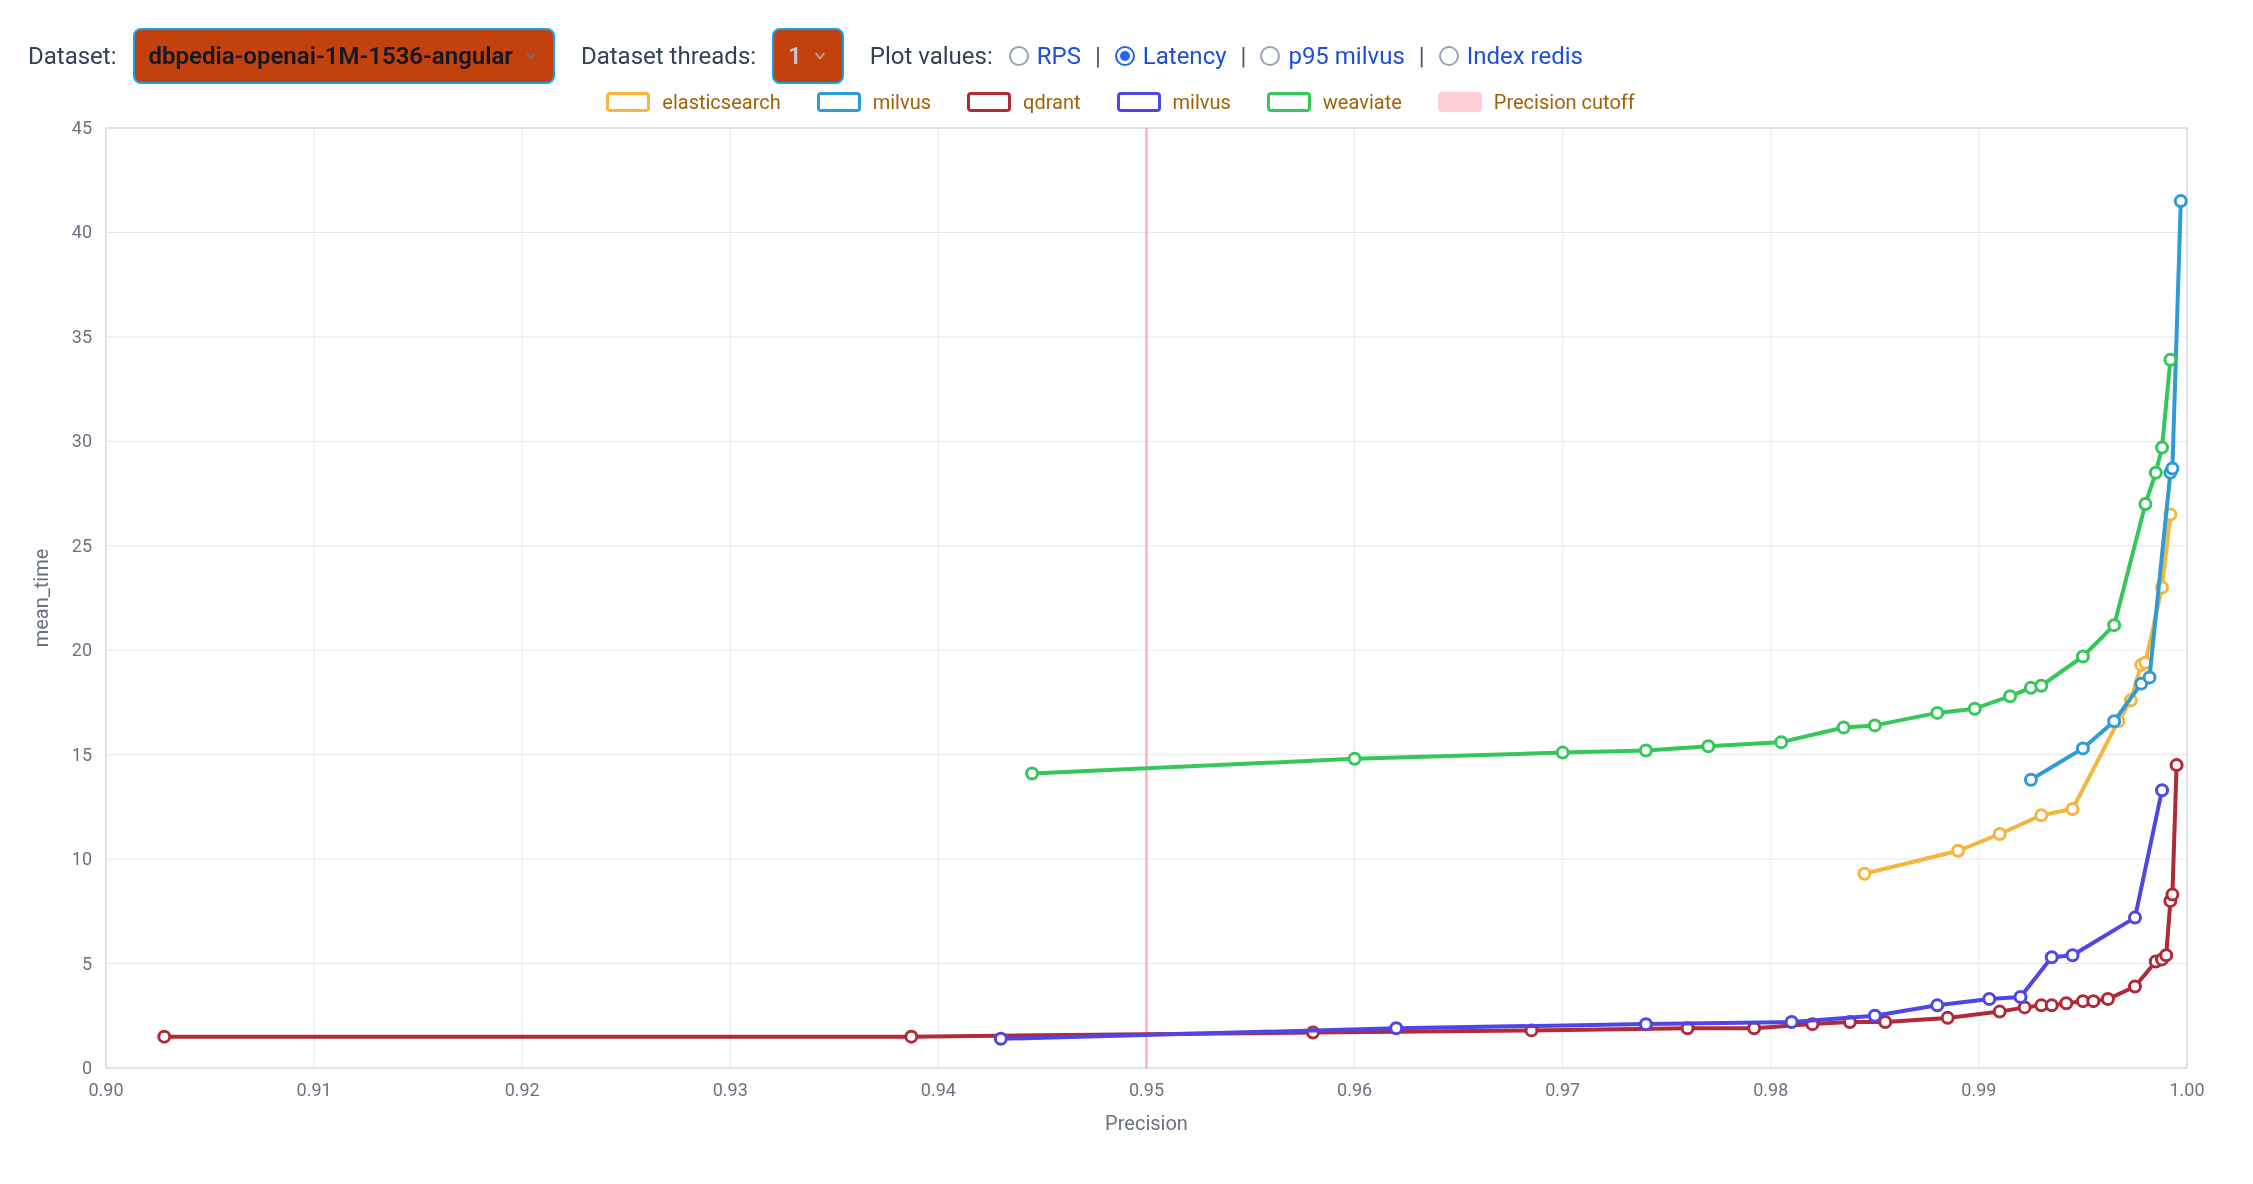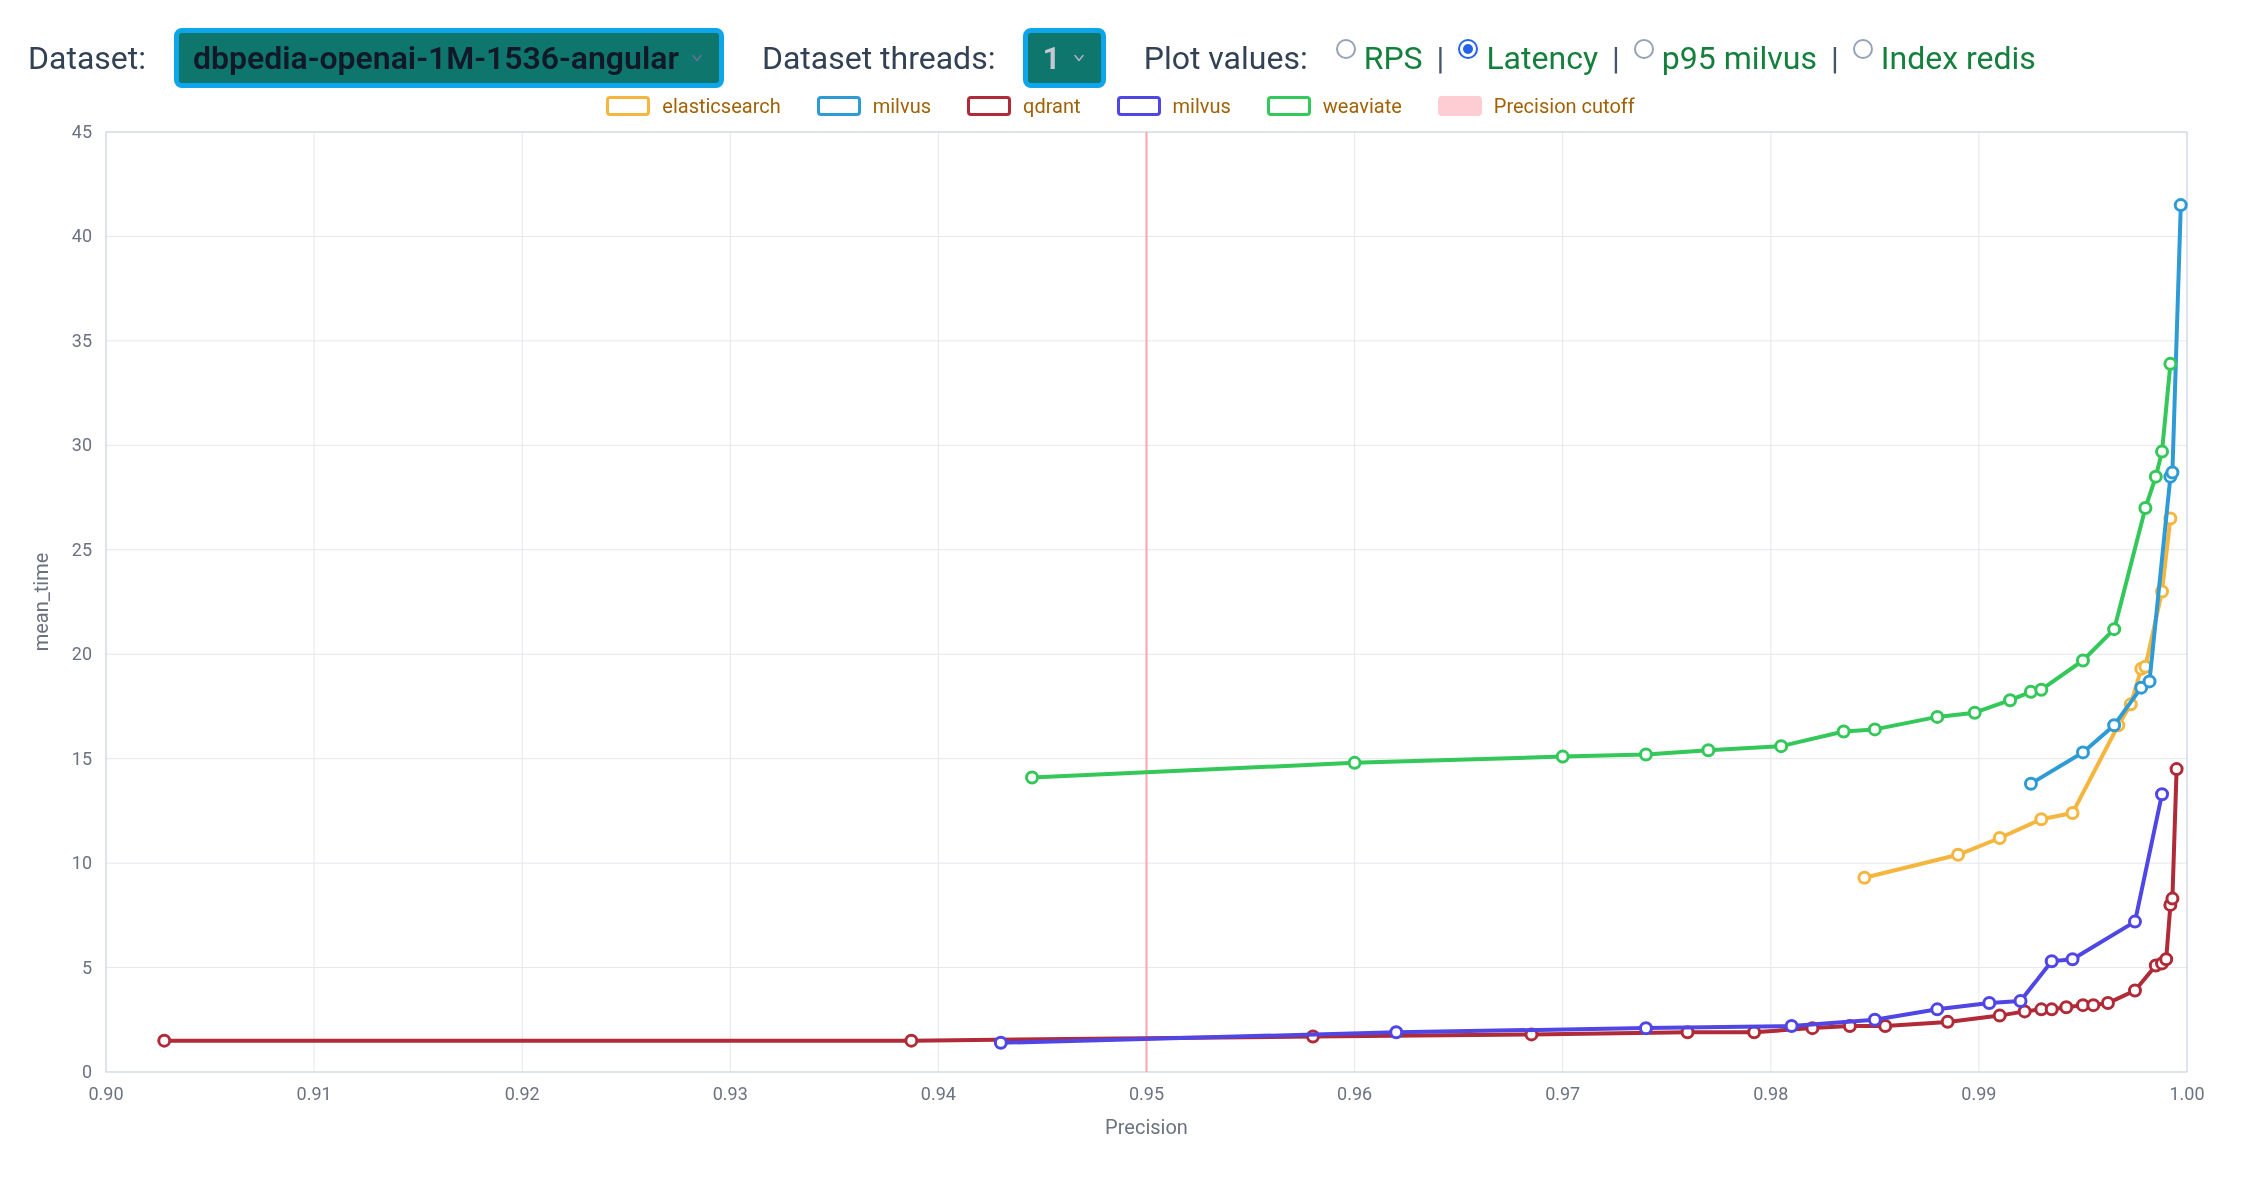--- a/index.html
+++ b/index.html
@@ -5,38 +5,38 @@
   * { box-sizing: border-box; }
   html, body {
     margin: 0; padding: 0;
     font-family: -apple-system, BlinkMacSystemFont, "Segoe UI", Roboto, "Helvetica Neue", Arial, sans-serif;
     color: #334155;
     background: #fff;
     font-size: 18px;
   }
   .page { width: 2253px; height: 1184px; padding: 28px 40px 10px 28px; }
   .controls {
-    display: flex; align-items: center; gap: 28px;
-    font-size: 32px; color: #334155; flex-wrap: nowrap;
+    display: flex; align-items: center; gap: 16px;
+    font-size: 24px; color: #334155; flex-wrap: nowrap;
     margin-bottom: 0;
   }
   .ctl-label { color: #334155; font-weight: 400; }
   .select {
     display: inline-flex; align-items: center; gap: 10px;
-    border: 5px solid #0ea5e9; border-radius: 8px;
-    padding: 6px 14px; font-weight: 600; color: #111827;
-    cursor: pointer; user-select: none; background:#0f766e;
+    border: 2px solid #0ea5e9; border-radius: 8px;
+    padding: 12px 14px; font-weight: 600; color: #111827;
+    cursor: pointer; user-select: none; background:#c2410c;
   }
   .select .val { font-weight: 600; }
   .select.plain { color:#c3c8d2; font-weight:500; }
   .chev { width: 16px; height: 16px; }
   .radio-group { display: inline-flex; align-items: center; gap: 10px; }
   .radio {
-    display: inline-flex; gap: 8px;
-    cursor: pointer; user-select: none; color:#15803d;
+    display: inline-flex; align-items: center; gap: 8px;
+    cursor: pointer; user-select: none; color:#1d4ed8;
   }
   .radio .dot {
     width: 20px; height: 20px; border: 2px solid #94a3b8; border-radius: 50%;
     display:inline-flex; align-items:center; justify-content:center; background:#fff;
   }
   .radio.checked .dot { border-color:#2563eb; }
   .radio.checked .dot::after{
     content:""; width:10px; height:10px; border-radius:50%; background:#2563eb;
   }
   .sep { color:#475569; padding:0 4px; }

